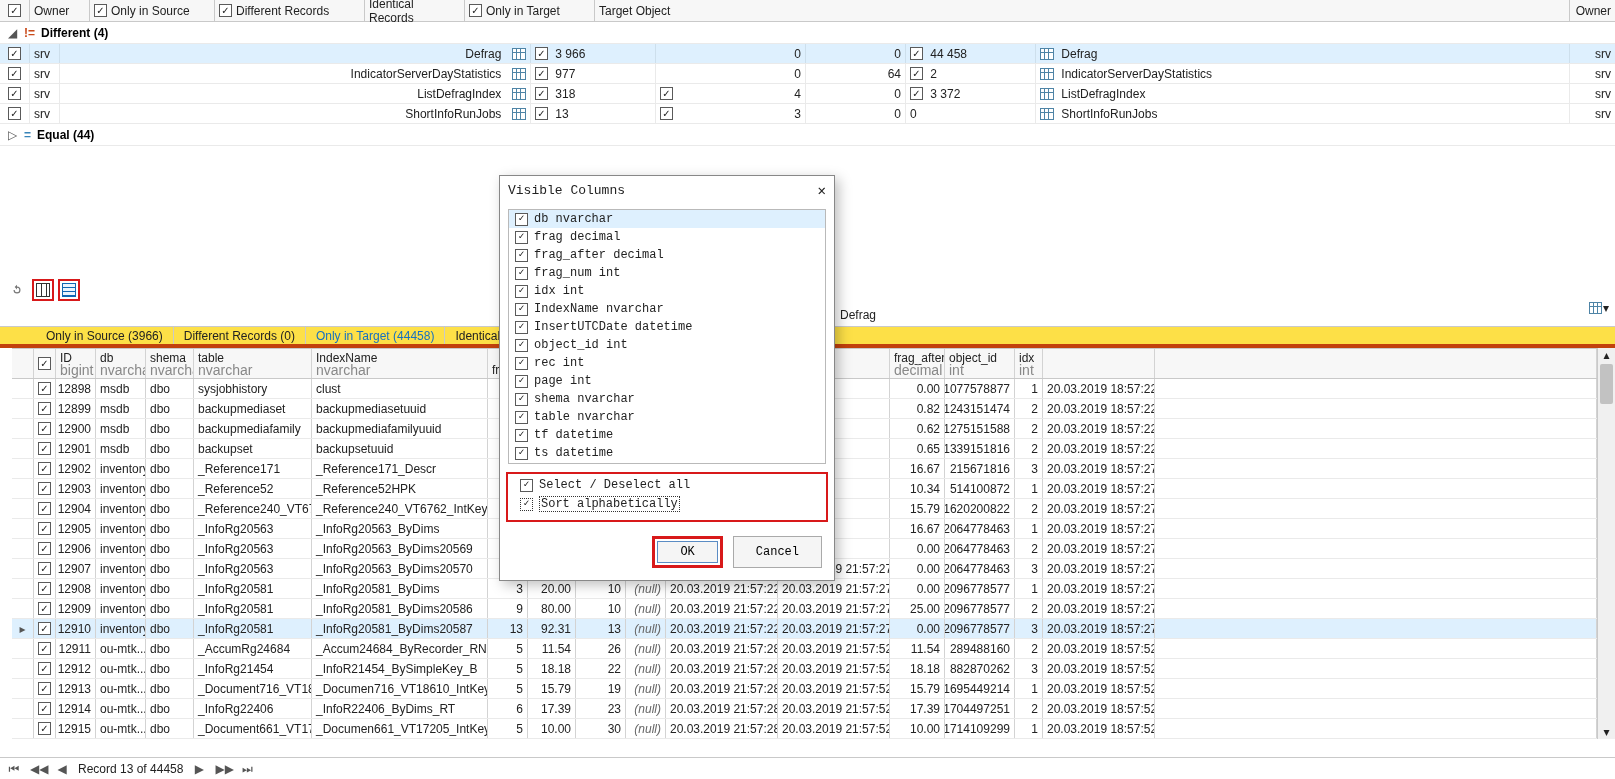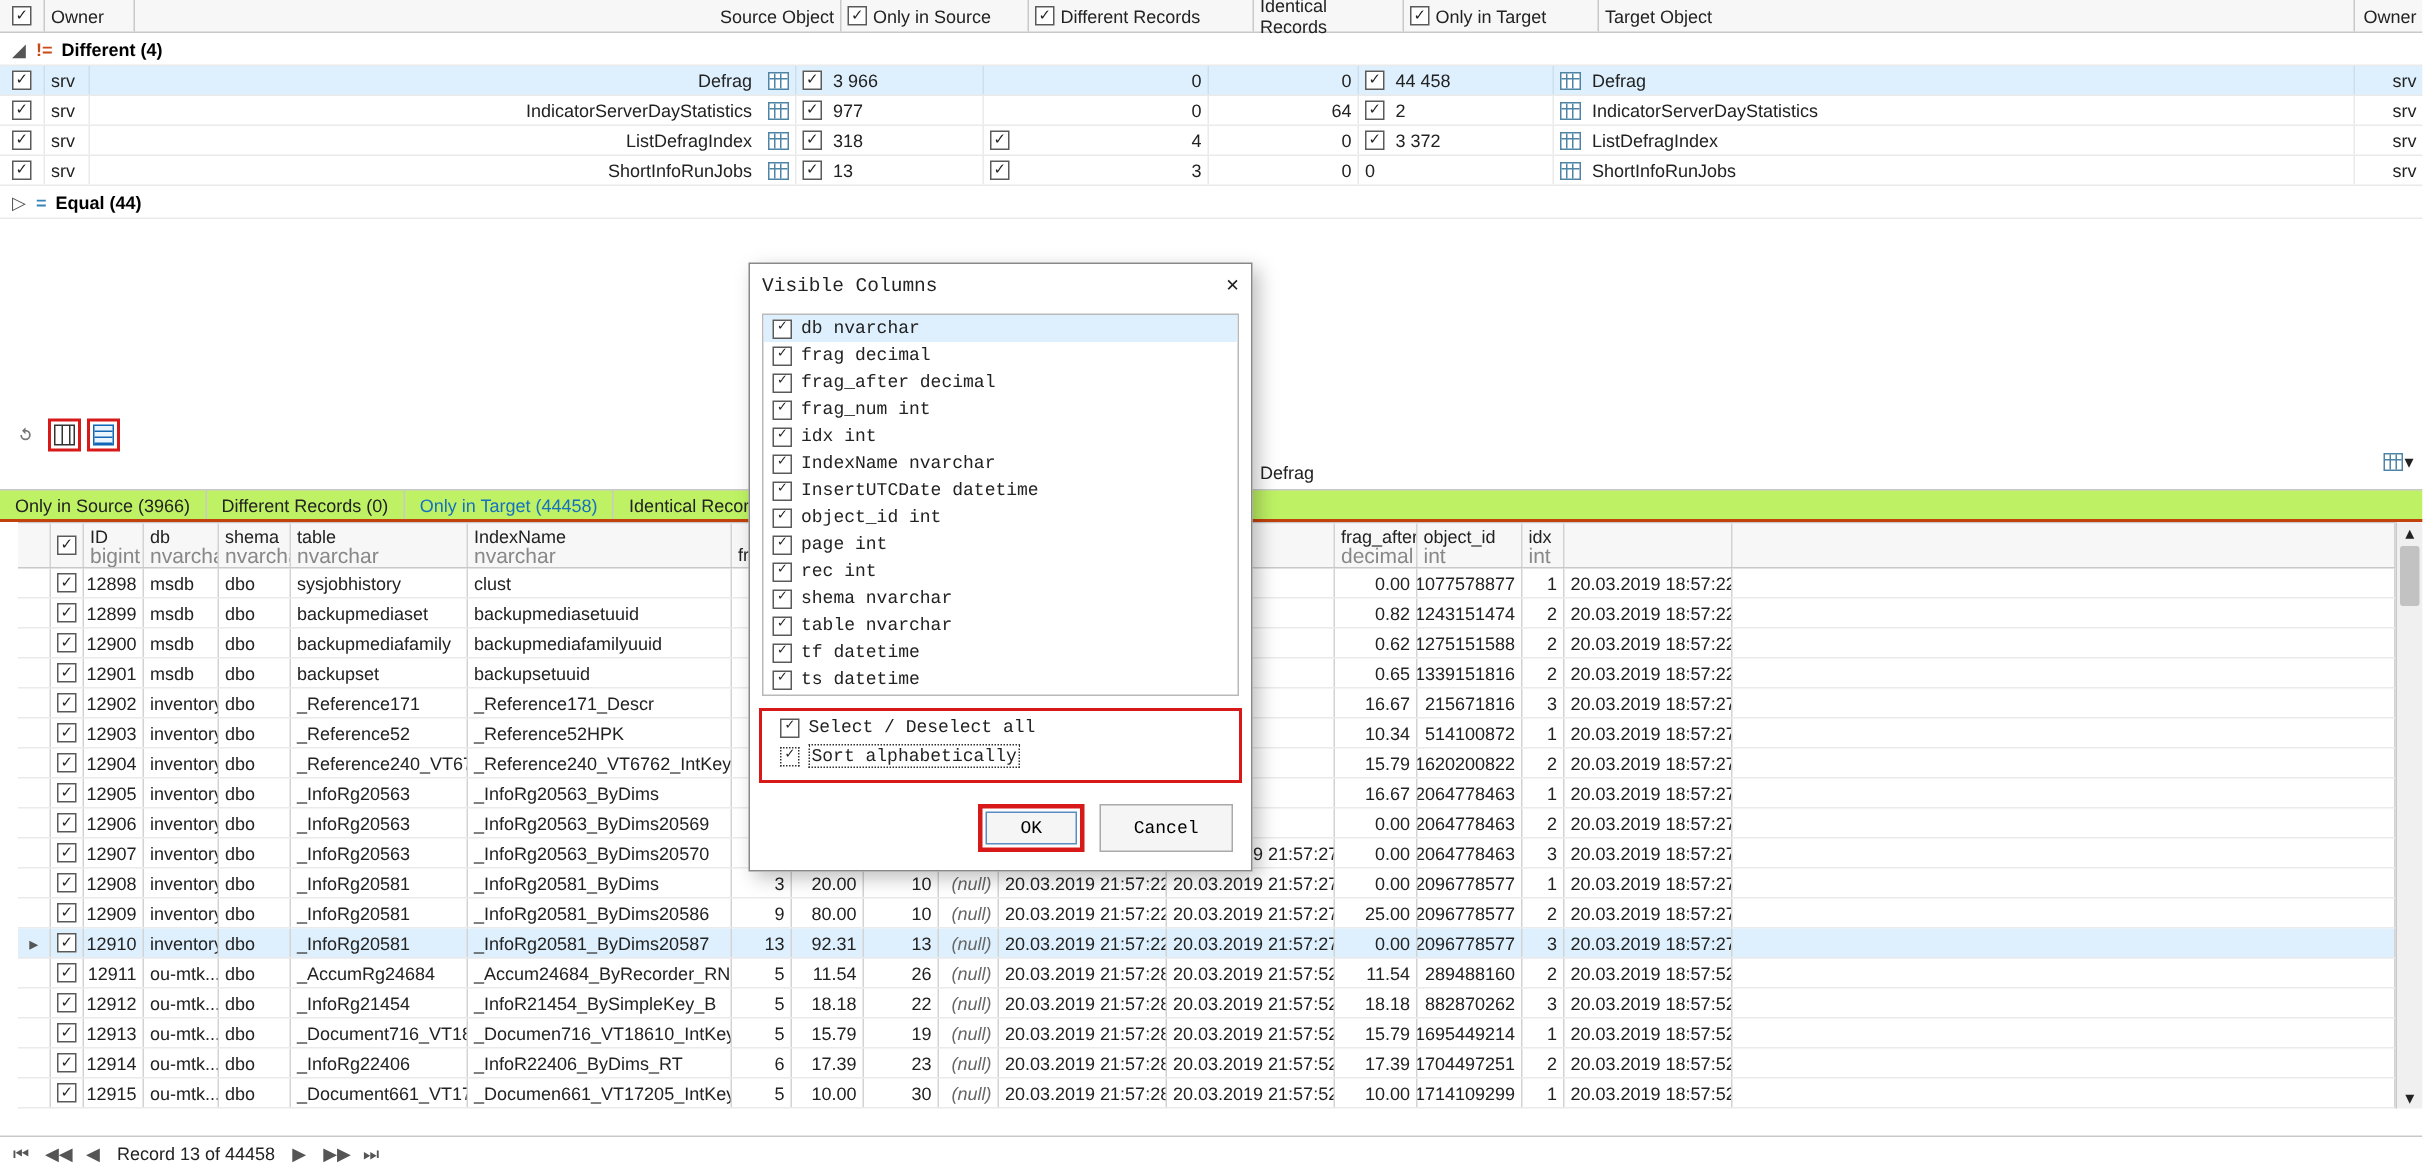--- a/index.html
+++ b/index.html
@@ -100,21 +100,21 @@
    linear-gradient(#333,#333) 4px 0/1px 100% no-repeat,
    linear-gradient(#333,#333) 9px 0/1px 100% no-repeat, #fff;}
 .mid-toolbar .tbtn.list div { width:14px;height:14px; border:1px solid #1167b3; background:
    linear-gradient(#1167b3,#1167b3) 0 3px/100% 1px no-repeat,
    linear-gradient(#1167b3,#1167b3) 0 7px/100% 1px no-repeat,
    linear-gradient(#1167b3,#1167b3) 0 11px/100% 1px no-repeat,
    #eaf4ff;}
 
 .breadcrumb-line { height: 22px; display:flex; align-items:center; padding-left:840px; }
 
-.bot-tabs { display:flex; height:22px; border-top:1px solid #c9c9c9; border-bottom:2px solid #c2410c; background:#bef264;}
+.bot-tabs { display:flex; height:22px; border-top:1px solid #c9c9c9; border-bottom:4px solid #c2410c; background:#fde047;padding-left:36px;}
 .bot-tabs .tab { padding:0 10px; display:flex; align-items:center; border-right:1px solid #c9c9c9; cursor:pointer;}
 .bot-tabs .tab.active { color:#1670c2; }
 
 
 .grid { display:flex; flex-direction:column; border-top:1px solid #c9c9c9;}
 .grid-header, .grid-row { display:flex; height:20px; }
 .grid-header { height:30px; background:#f7f7f7; border-bottom:1px solid #c9c9c9;}
 .grid-header .gc, .grid-row .gc { border-right:1px solid #d3d3d3; padding:2px 4px; overflow:hidden; white-space:nowrap; display:flex; align-items:center;}
 .grid-header .gc { flex-direction:column; align-items:flex-start; justify-content:center; line-height:12px;}
 .grid-header .gc .t2 { font-size:14px; color:#888;}
@@ -190,23 +190,20 @@
 </head>
 <body>
 
 <div class="cmp-header">
   <div class="cell" style="width:30px;justify-content:center;">
       <span class="chk checked"></span>
     </div>
   <div class="cell owner-l">
       <span>Owner</span>
     </div>
-  <div class="cell srcobj">
-      <span>Source Object</span>
-    </div>
   <div class="cell onlysrc">
       <span class="chk checked"></span>
       <span>Only in Source</span>
     </div>
   <div class="cell diffrec">
       <span class="chk checked"></span>
       <span>Different Records</span>
     </div>
   <div class="cell idrec">
       <span>Identical Records</span>
@@ -851,25 +848,25 @@
       <div class="item">
         <span class="chk checked"></span>
         <span>InsertUTCDate datetime</span>
       </div>
       <div class="item">
         <span class="chk checked"></span>
         <span>object_id int</span>
       </div>
       <div class="item">
         <span class="chk checked"></span>
+        <span>rec int</span>
+      </div>
+      <div class="item">
+        <span class="chk checked"></span>
         <span>page int</span>
-      </div>
-      <div class="item">
-        <span class="chk checked"></span>
-        <span>rec int</span>
       </div>
       <div class="item">
         <span class="chk checked"></span>
         <span>shema nvarchar</span>
       </div>
       <div class="item">
         <span class="chk checked"></span>
         <span>table nvarchar</span>
       </div>
       <div class="item">

